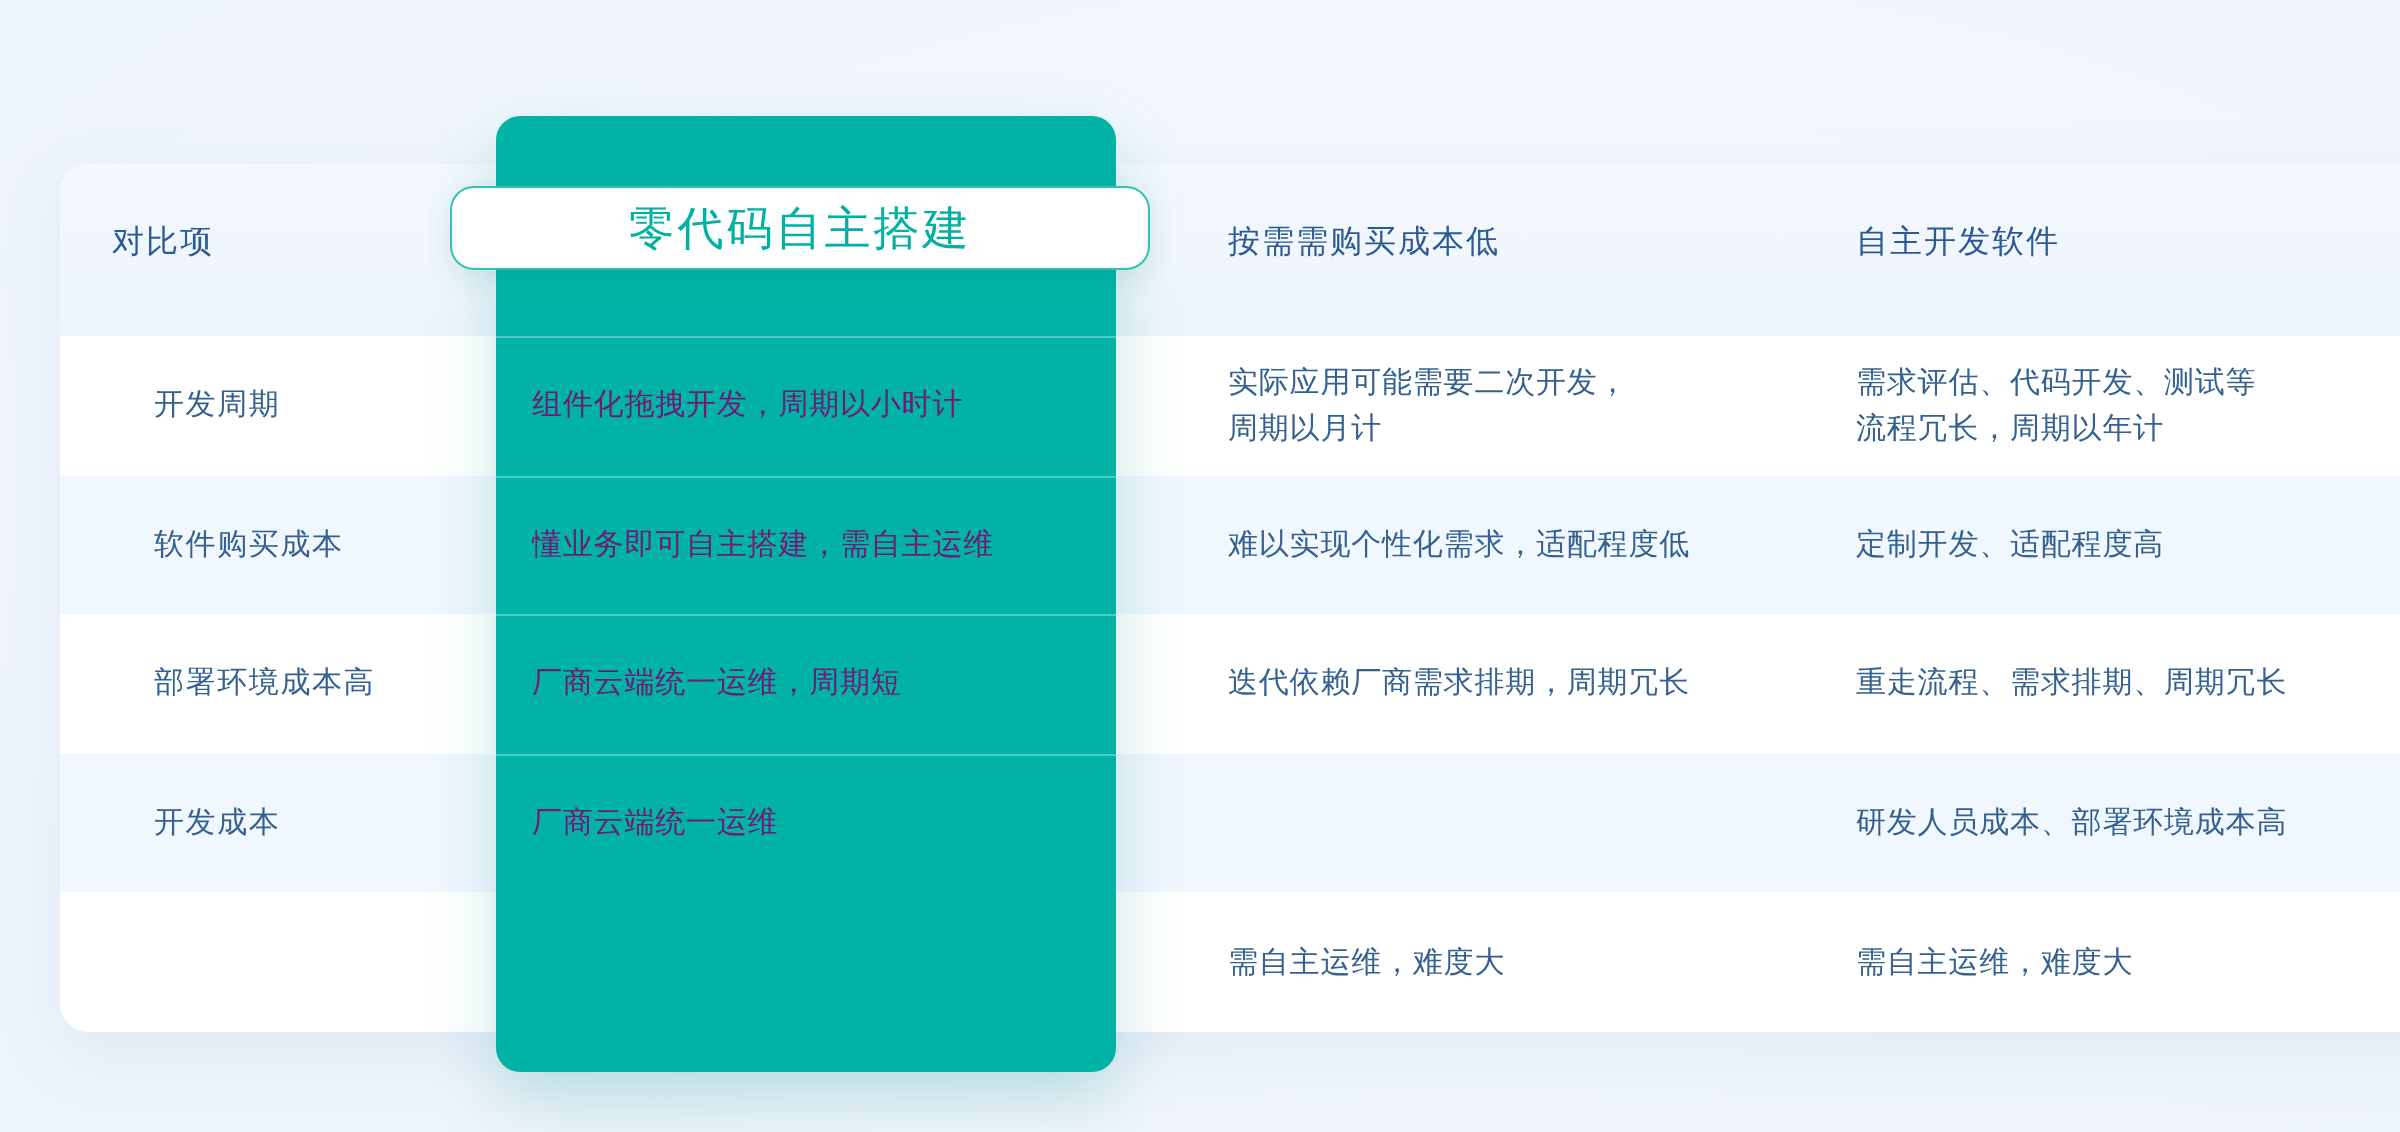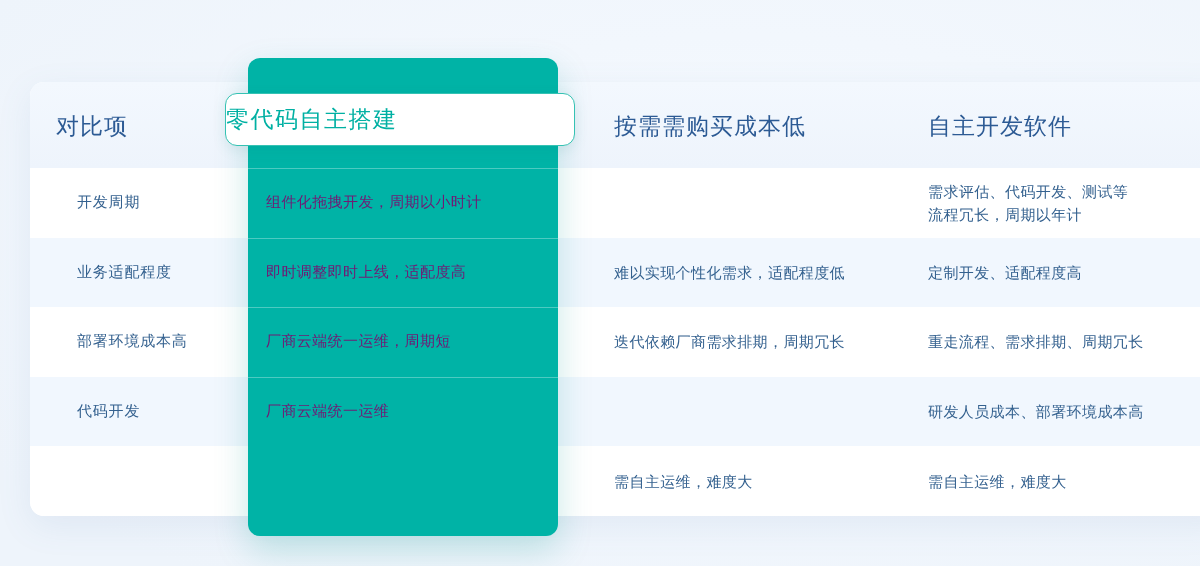--- a/index.html
+++ b/index.html
@@ -67,25 +67,26 @@
   .trow.odd  { background: #ffffff; }
   .trow.even { background: #f1f7fe; }
 
   
   .col-label   { position: absolute; left: 26px;  width: 190px; }
   .col-c       { position: absolute; left: 584px; width: 300px; }
   .col-d       { position: absolute; left: 898px; width: 300px; }
 
   
   .th {
-    font-size: 23px;
+    font-size: 16px;
     color: #2c5a94;
     letter-spacing: 1px;
     line-height: 1.25;
     white-space: nowrap;
+    font-family: Liberation Mono, monospace;
   }
   .thead .th { top: 30px; }
 
   
   .td {
     font-size: 15px;
     color: #34618f;
     line-height: 1.55;
     letter-spacing: 0.4px;
   }
@@ -139,27 +140,28 @@
     height: 1px;
     background: rgba(255, 255, 255, 0.30);
   }
 
   
   .hi-pill {
     position: absolute;
     left: 225px;
     top: 93px;
     width: 350px;
-    height: 53px;
+    height: 42px;
     background: #ffffff;
     border: 1px solid #35c2b3;
     border-radius: 12px;
     box-sizing: border-box;
     display: flex;
     align-items: center;
+    justify-content: center;
     box-shadow: 0 4px 14px rgba(0, 120, 110, 0.10);
     z-index: 5;
   }
   .hi-pill-label {
     font-size: 23px;
     color: #00b0a3;
     letter-spacing: 1.5px;
     white-space: nowrap;
   }
 
@@ -177,57 +179,59 @@
       <div class="th col-label">对比项</div>
       <div class="th col-c">按需需购买成本低</div>
       <div class="th col-d">自主开发软件</div>
     </div>
 
     <div class="tbody">
 
       <div class="trow odd">
         <div class="td-label col-label">开发周期</div>
         <div class="td col-c">
+          <span class="line2">实际应用可能需要二次开发，</span>
+          <span class="line2">周期以月计</span>
         </div>
         <div class="td col-d">
           <span class="line2">需求评估、代码开发、测试等</span>
           <span class="line2">流程冗长，周期以年计</span>
         </div>
       </div>
 
       <div class="trow even">
-        <div class="td-label col-label">业务适配程度</div>
+        <div class="td-label col-label">软件购买成本</div>
         <div class="td col-c nowrap">难以实现个性化需求，适配程度低</div>
         <div class="td col-d nowrap">定制开发、适配程度高</div>
       </div>
 
       <div class="trow odd">
         <div class="td-label col-label">部署环境成本高</div>
         <div class="td col-c nowrap">迭代依赖厂商需求排期，周期冗长</div>
         <div class="td col-d nowrap">重走流程、需求排期、周期冗长</div>
       </div>
 
       <div class="trow even">
-        <div class="td-label col-label">代码开发</div>
+        <div class="td-label col-label">开发成本</div>
         <div class="td col-d nowrap">研发人员成本、部署环境成本高</div>
       </div>
 
       <div class="trow odd">
         <div class="td col-c nowrap">需自主运维，难度大</div>
         <div class="td col-d nowrap">需自主运维，难度大</div>
       </div>
 
     </div>
   </div>
 
   <div class="hi-column">
     <div class="hi-head"></div>
     <div class="hi-cells">
       <div class="hi-cell">组件化拖拽开发，周期以小时计</div>
-      <div class="hi-cell">即时调整即时上线，适配度高</div>
+      <div class="hi-cell">懂业务即可自主搭建，需自主运维</div>
       <div class="hi-cell">厂商云端统一运维，周期短</div>
       <div class="hi-cell">厂商云端统一运维</div>
     </div>
   </div>
 
   <div class="hi-pill">
     <span class="hi-pill-label">零代码自主搭建</span>
   </div>
 
 </div>

